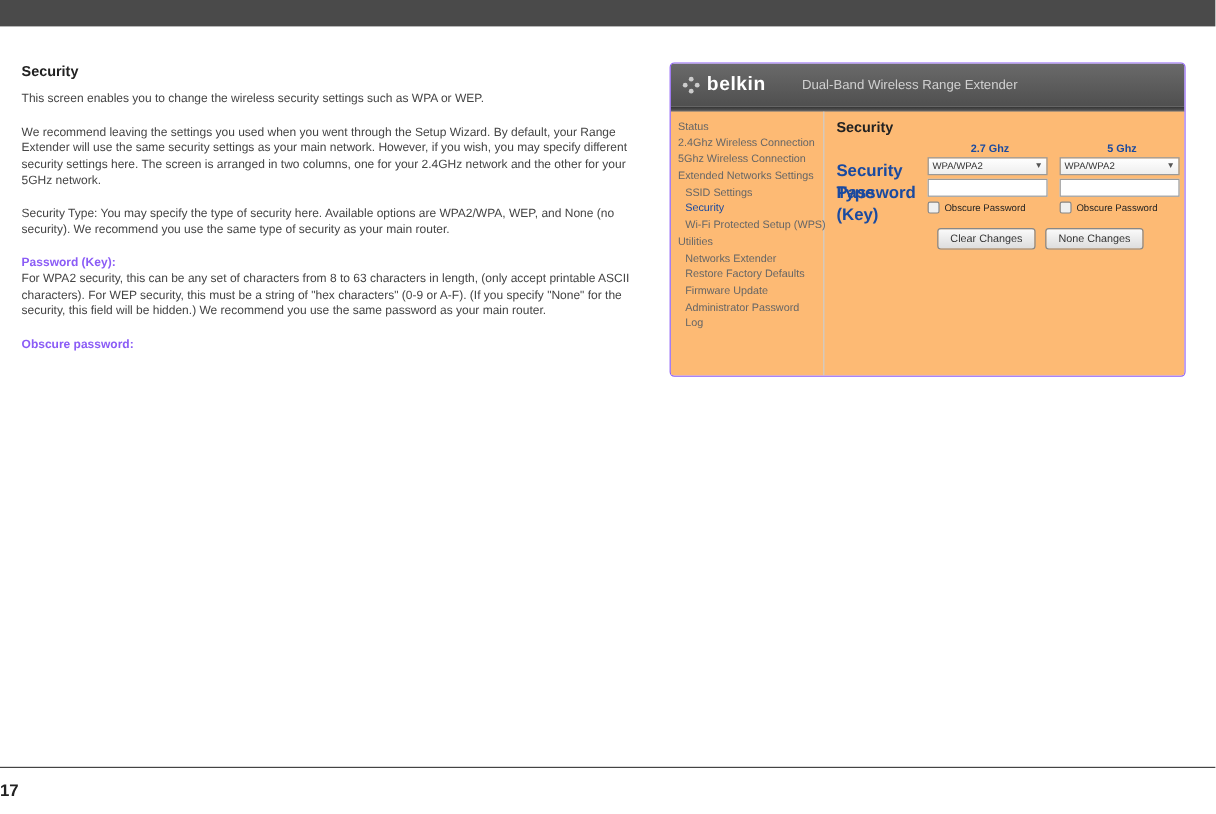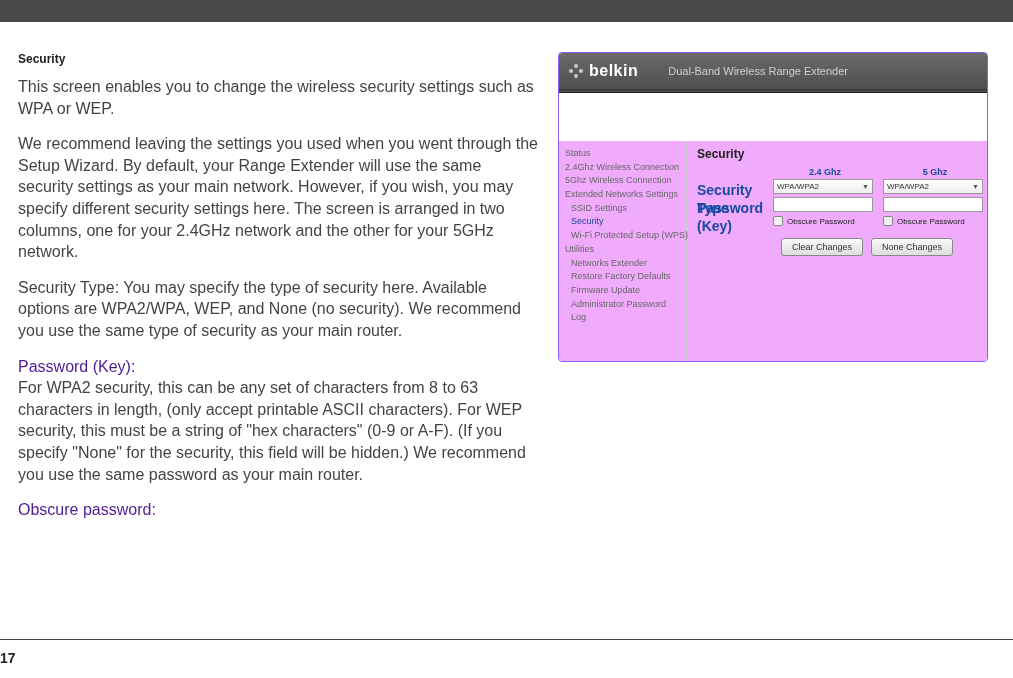--- a/index.html
+++ b/index.html
@@ -1,36 +1,36 @@
 <!DOCTYPE html>
 <html><head>
 <meta charset="utf-8">
 <style>
 * { margin: 0; padding: 0; box-sizing: border-box; }
 body { font-family: Arial, Helvetica, sans-serif; font-size: 12px; color: #333; width: 1013px; height: 678px; position: relative; background: #fff; }
 .top-bar { height: 22px; background: #4a4a4a; width: 100%; }
 .content { display: flex; padding: 30px 16px 0 18px; }
 .left-col { width: 540px; padding-right: 20px; }
 .left-col h1 { font-size: 12px; font-weight: bold; color: #222; margin-bottom: 10px; }
-.left-col p { font-size: 16px; line-height: 1.35; color: #444; margin-bottom: 14px; }
-.left-col .subhead { font-weight: normal; color: #4c1d95; }
+.left-col p { font-size: 10px; line-height: 1.35; color: #444; margin-bottom: 14px; }
+.left-col .subhead { font-weight: bold; color: #8b5cf6; }
 .right-col { width: 430px; }
 .device-window { border: 1px solid #8b5cf6; border-radius: 4px; overflow: hidden; }
 .device-header { height: 36px; background: linear-gradient(#6a6a6a,#4f4f4f); display: flex; align-items: center; padding: 0 8px; color: #ddd; font-size: 12px; }
 .logo-area { display: flex; align-items: center; margin-right: 30px; }
 .logo-dots { width: 18px; height: 18px; margin-right: 4px; position: relative; }
 .logo-dots span { position: absolute; width: 4px; height: 4px; background: #ccc; border-radius: 50%; }
 .logo-dots span:nth-child(1){top:2px;left:7px}
 .logo-dots span:nth-child(2){top:7px;left:2px}
 .logo-dots span:nth-child(3){top:7px;left:12px}
 .logo-dots span:nth-child(4){top:12px;left:7px}
 .logo-text { font-size: 16px; font-weight: bold; color: #fff; letter-spacing: 0.5px; }
 .header-title { font-size: 11px; color: #d0d0d0; }
 .thin-bar { height: 4px; background: linear-gradient(#333,#555); border-bottom: 1px solid #222; }
-.device-body { display: flex; background: #f0abfc; min-height: 220px; margin-top: 48px; }
+.device-body { display: flex; background: #fdba74; min-height: 220px; }
 .sidebar { width: 128px; border-right: 1px solid #ccc; padding: 6px 0 6px 4px; font-size: 9px; color: #666; }
 .sidebar .item { padding: 1px 2px; line-height: 1.3; cursor: pointer; white-space: nowrap; }
 .sidebar .indent { padding-left: 8px; }
 .sidebar .active { color: #1a4aa0; }
 .main-panel { flex: 1; padding: 6px 10px; }
 .panel-title { font-weight: bold; font-size: 12px; color: #222; margin-bottom: 6px; }
 .cols { display: flex; }
 .label-col { width: 70px; font-size: 14px; font-weight: bold; color: #1a4aa0; text-align: left; padding-top: 14px; }
 .label-col div { height: 18px; line-height: 18px; }
 .band-col { width: 110px; padding-left: 6px; }
@@ -92,21 +92,21 @@
           <div class="item indent">Log</div>
         </div>
         <div class="main-panel">
           <div class="panel-title">Security</div>
           <div class="cols">
             <div class="label-col">
               <div>Security Type</div>
               <div>Password (Key)</div>
             </div>
             <div class="band-col">
-              <div class="band-head">2.4 Ghz</div>
+              <div class="band-head">2.7 Ghz</div>
               <div class="sel">
                   <span>WPA/WPA2</span>
                   <span class="arrow">▼</span>
                 </div>
               <div class="inp">
                   <span></span>
                 </div>
               <div class="chk-row">
                   <div class="box"></div>
                   <span>Obscure Password</span>

